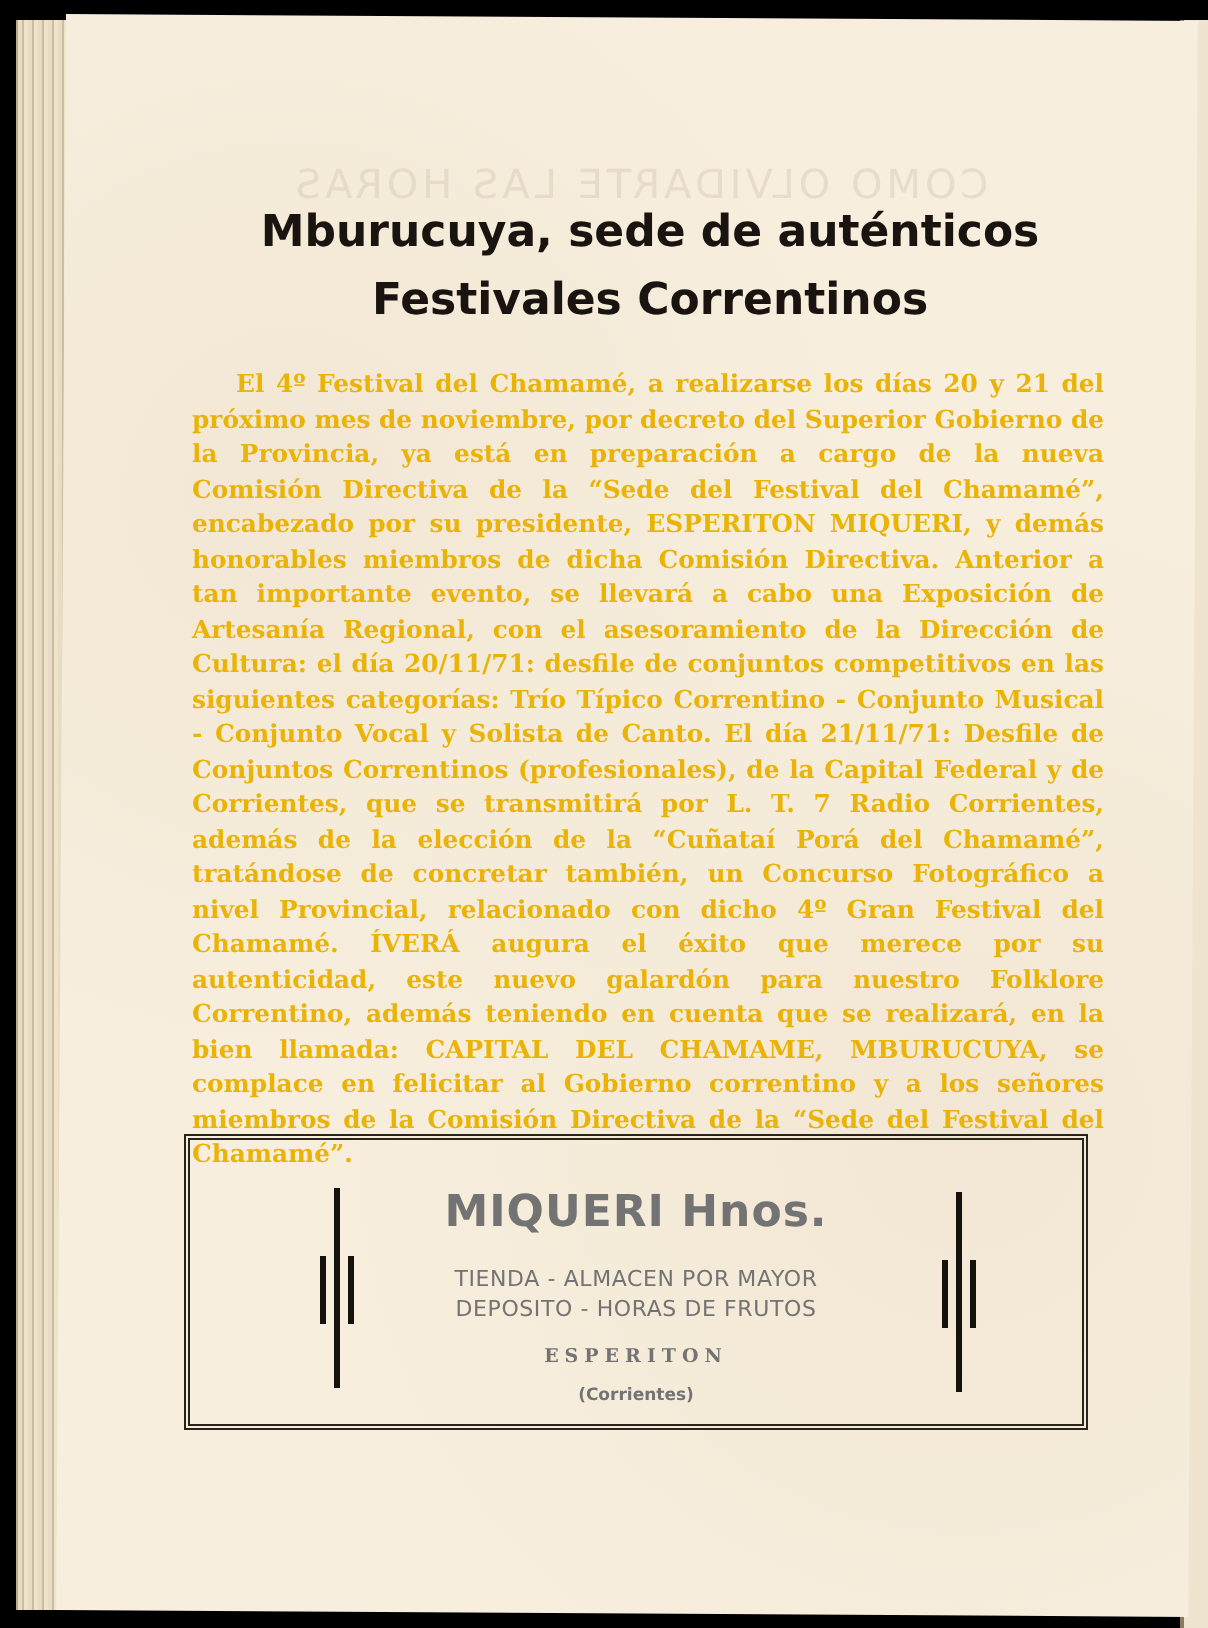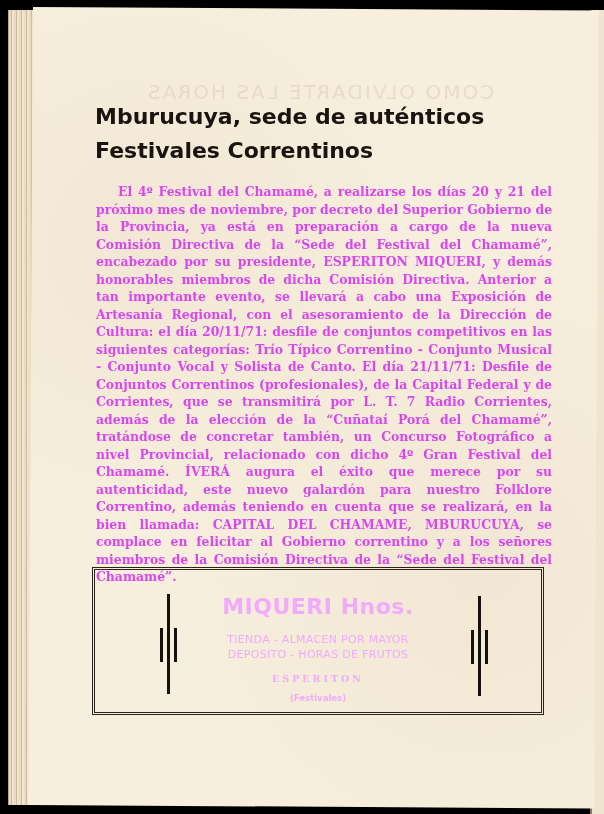--- a/index.html
+++ b/index.html
@@ -25,36 +25,36 @@
       position: absolute; left: 590px; top: 10px; width: 14px; height: 804px;
       background: #efe4cf;
       border-left: 2px solid #8a7a60;
     }
     .bleed {
       position: absolute; left: 120px; top: 80px; width: 400px; text-align: center;
       font-family: "DejaVu Sans", sans-serif; font-size: 20px; letter-spacing: 2px;
       color: rgba(120,100,80,0.12); transform: scaleX(-1);
     }
     .headline {
-      position: absolute; left: 95px; top: 100px; width: 460px; text-align: left;
+      position: absolute; left: 95px; top: 100px; width: 460px; text-align: center;
       font-family: "DejaVu Sans", sans-serif; font-weight: bold; font-size: 22px;
       line-height: 34px; color: #1a1410;
     }
     .body-text {
       position: absolute; left: 96px; top: 183px; width: 456px;
       font-family: "DejaVu Serif", serif; font-weight: bold; font-size: 12.4px;
-      line-height: 17.5px; color: #d946ef; text-align: justify;
+      line-height: 17.5px; color: #eab308; text-align: justify;
       text-indent: 22px; hyphens: manual;
     }
     .ad-box {
       position: absolute; left: 92px; top: 567px; width: 452px; height: 148px;
       border: 3px double #2a241d; box-sizing: border-box;
     }
     .ad-content {
-      position: absolute; left: 0; right: 0; top: 22px; text-align: center; color: #f0abfc;
+      position: absolute; left: 0; right: 0; top: 22px; text-align: center; color: #737373;
     }
     .ad-title {
       font-family: "DejaVu Sans", sans-serif; font-weight: bold; font-size: 22px;
       letter-spacing: 0.5px; line-height: 30px;
     }
     .ad-line {
       font-family: "DejaVu Sans", sans-serif; font-size: 11px; line-height: 15px;
       letter-spacing: 0.3px;
     }
     .ad-town {
@@ -95,15 +95,15 @@
   <div class="deco" style="left:373px; top:26px; width:24px; height:100px;">
     <div class="bar" style="left:10px; top:0; height:100px;"></div>
     <div class="bar" style="left:3px; top:34px; height:34px;"></div>
     <div class="bar" style="left:17px; top:34px; height:34px;"></div>
   </div>
   <div class="ad-content">
     <div class="ad-title">MIQUERI Hnos.</div>
     <div class="ad-line" style="margin-top:10px;">TIENDA - ALMACEN POR MAYOR</div>
     <div class="ad-line">DEPOSITO - HORAS DE FRUTOS</div>
     <div class="ad-town">ESPERITON</div>
-    <div class="ad-region">(Festivales)</div>
+    <div class="ad-region">(Corrientes)</div>
   </div>
 </div>
 
 </body></html>

